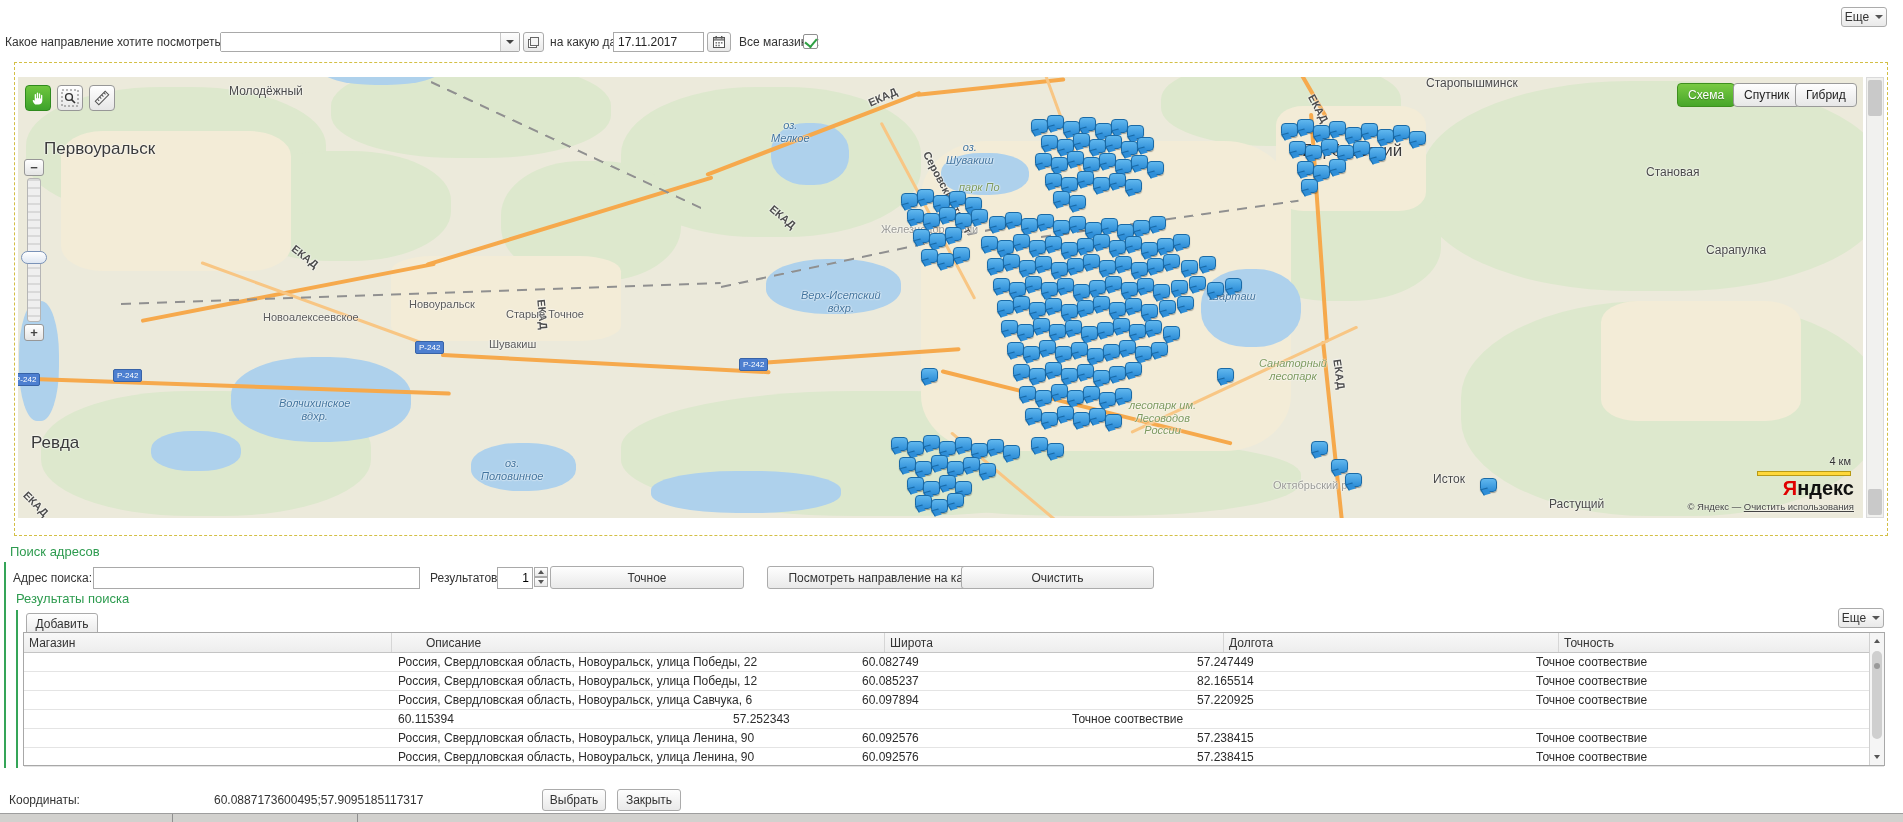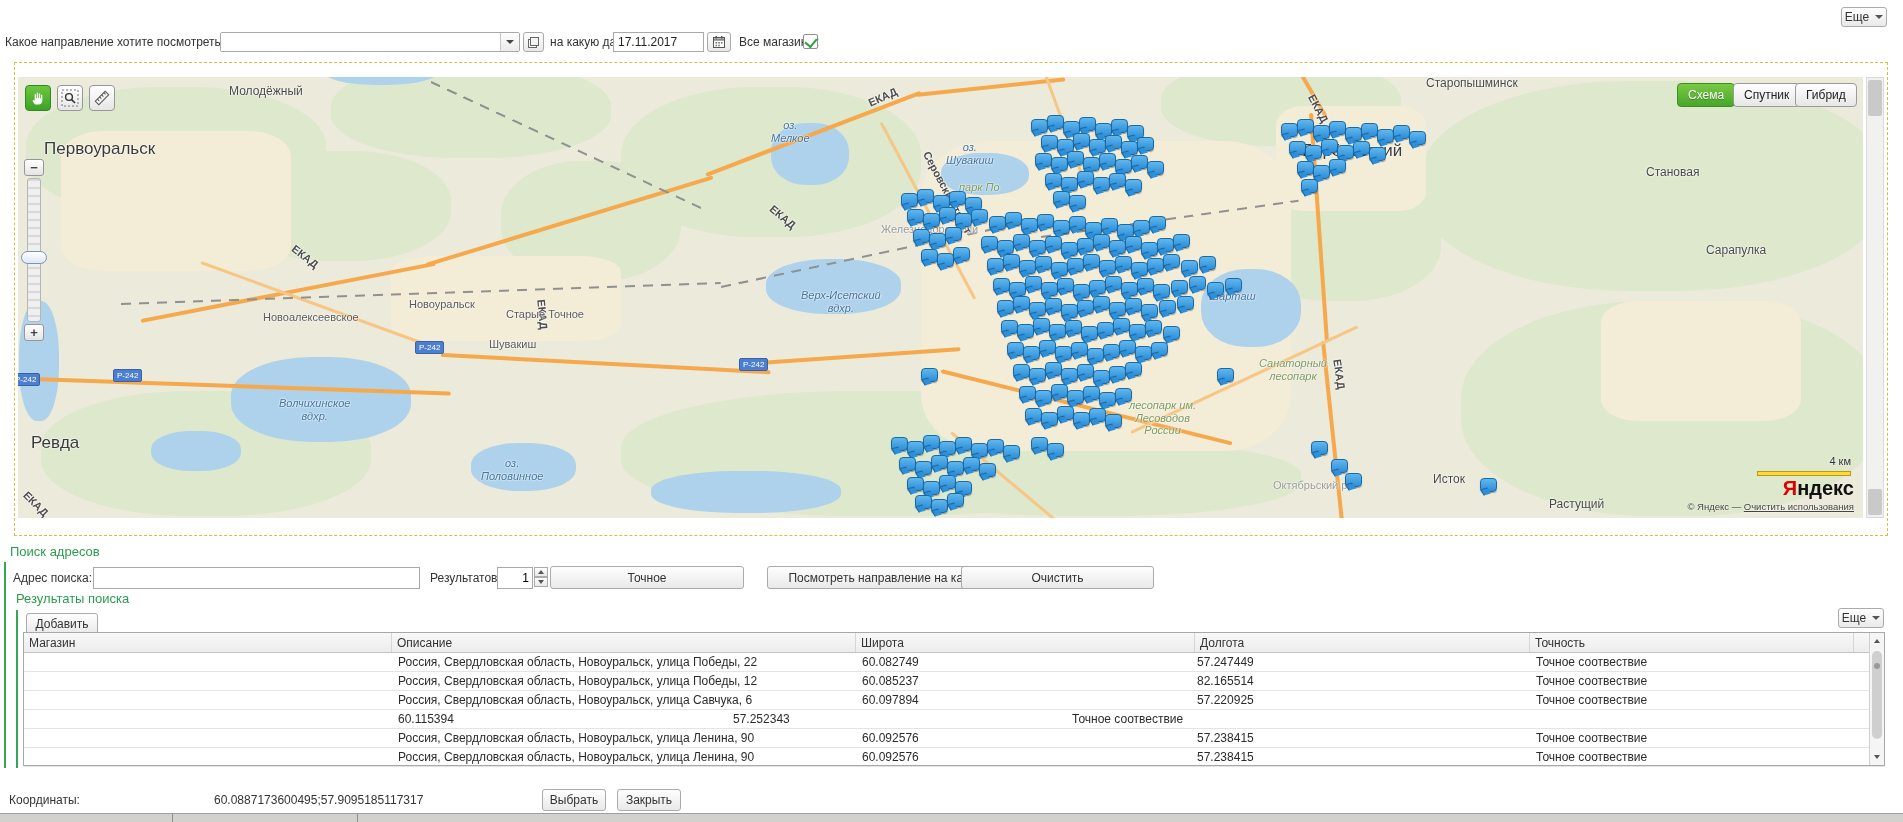--- a/index.html
+++ b/index.html
@@ -500,21 +500,21 @@
       <span>Добавить</span>
     </div>
   <div class="btn" style="left:1838px;top:608px;width:46px;height:20px;">
     <span>Еще</span>
       <span class="caret"></span>
   </div>
 
   <div class="tbl">
     <div class="thead" id="tblHead">
         <div class="th-cell" style="width: 368px;">Магазин</div>
-        <div class="th-cell" style="width: 464px;">Описание</div>
+        <div class="th-cell" style="width: 464px; margin-left: 29px;">Описание</div>
         <div class="th-cell" style="width: 339px;">Широта</div>
         <div class="th-cell" style="width: 335px;">Долгота</div>
         <div class="th-cell" style="width: 324px;">Точность</div>
       </div>
     <div id="tblBody">
         <div class="trow">
           <div class="td" style="width: 368px;"></div>
           <div class="td" style="width: 464px;">Россия, Свердловская область, Новоуральск, улица Победы, 22</div>
           <div class="td" style="width: 335px;">60.082749</div>
           <div class="td" style="width: 339px;">57.247449</div>

